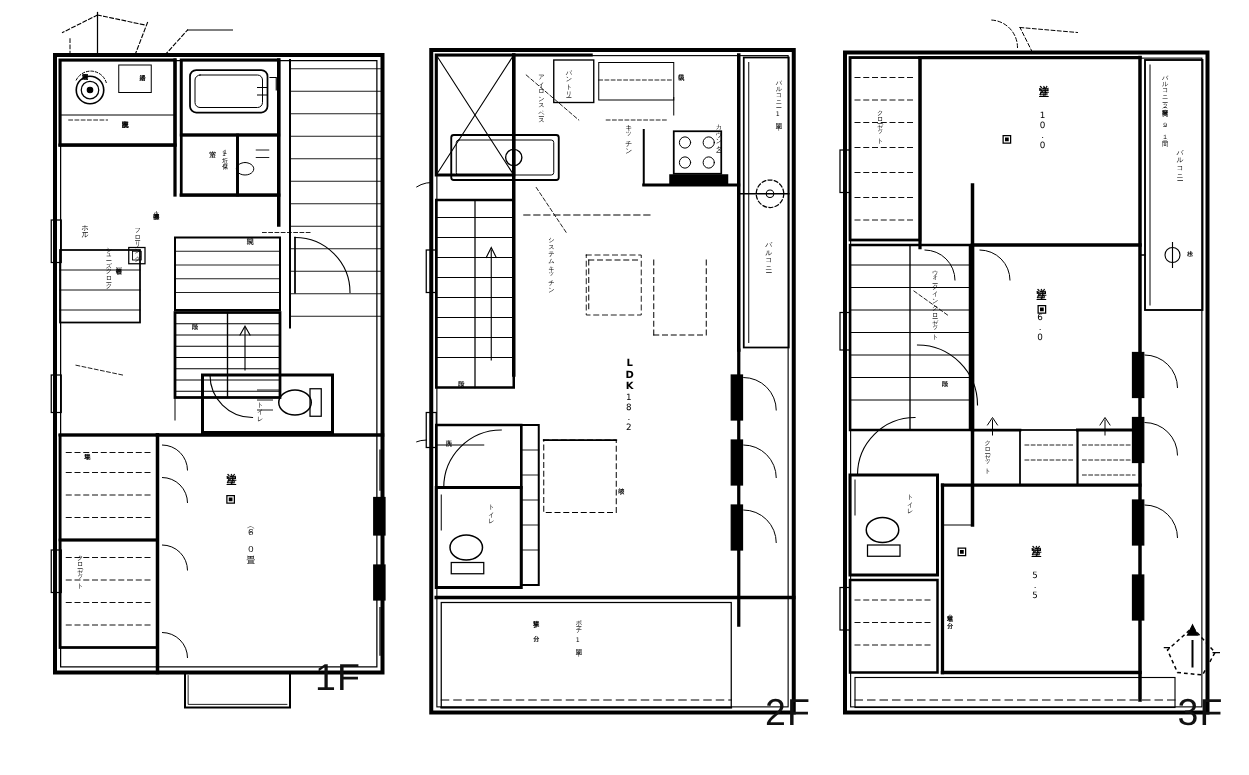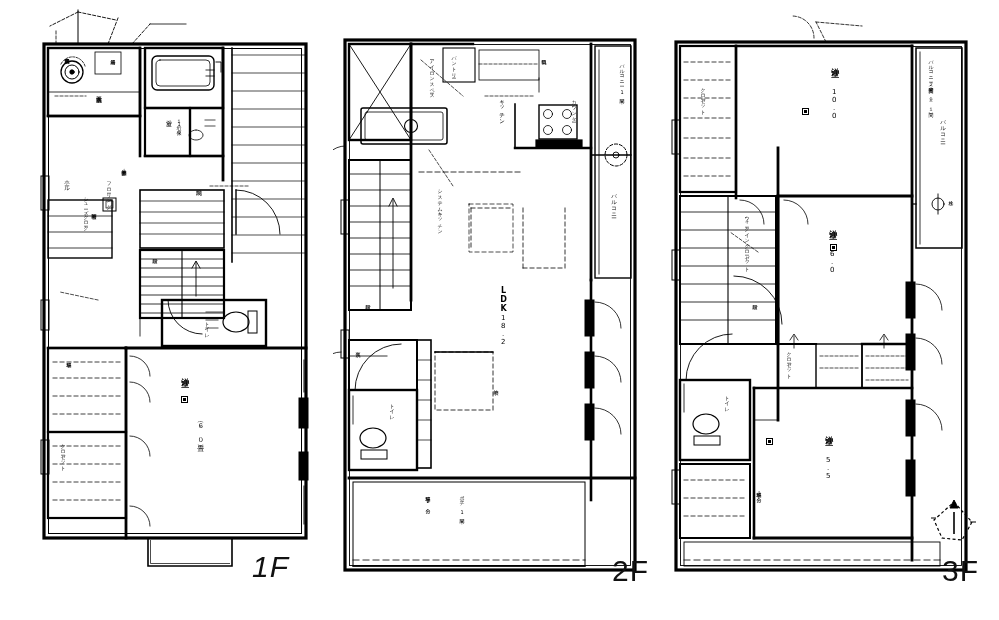--- a/index.html
+++ b/index.html
@@ -15,21 +15,21 @@
   #panel-1f{left:0;width:333px;}
   #panel-2f{left:333px;width:333px;}
   #panel-3f{left:666px;width:333px;}
 
   .floor-label{
     position:absolute;
     font-family:"Liberation Sans", sans-serif;
     font-size:30px;font-weight:400;letter-spacing:1px;color:#111;
     line-height:1;
   }
-  #label-1f{left:252px;top:552px;font-style:italic;}
+  #label-1f{left:252px;top:528px;}
   #label-2f{left:612px;top:556px;}
   #label-3f{left:942px;top:556px;}
 
   
   .plan-svg{position:absolute;left:0;top:0;width:333px;height:620px;}
 
   
   .vtext{
     position:absolute;
     writing-mode:vertical-rl;

